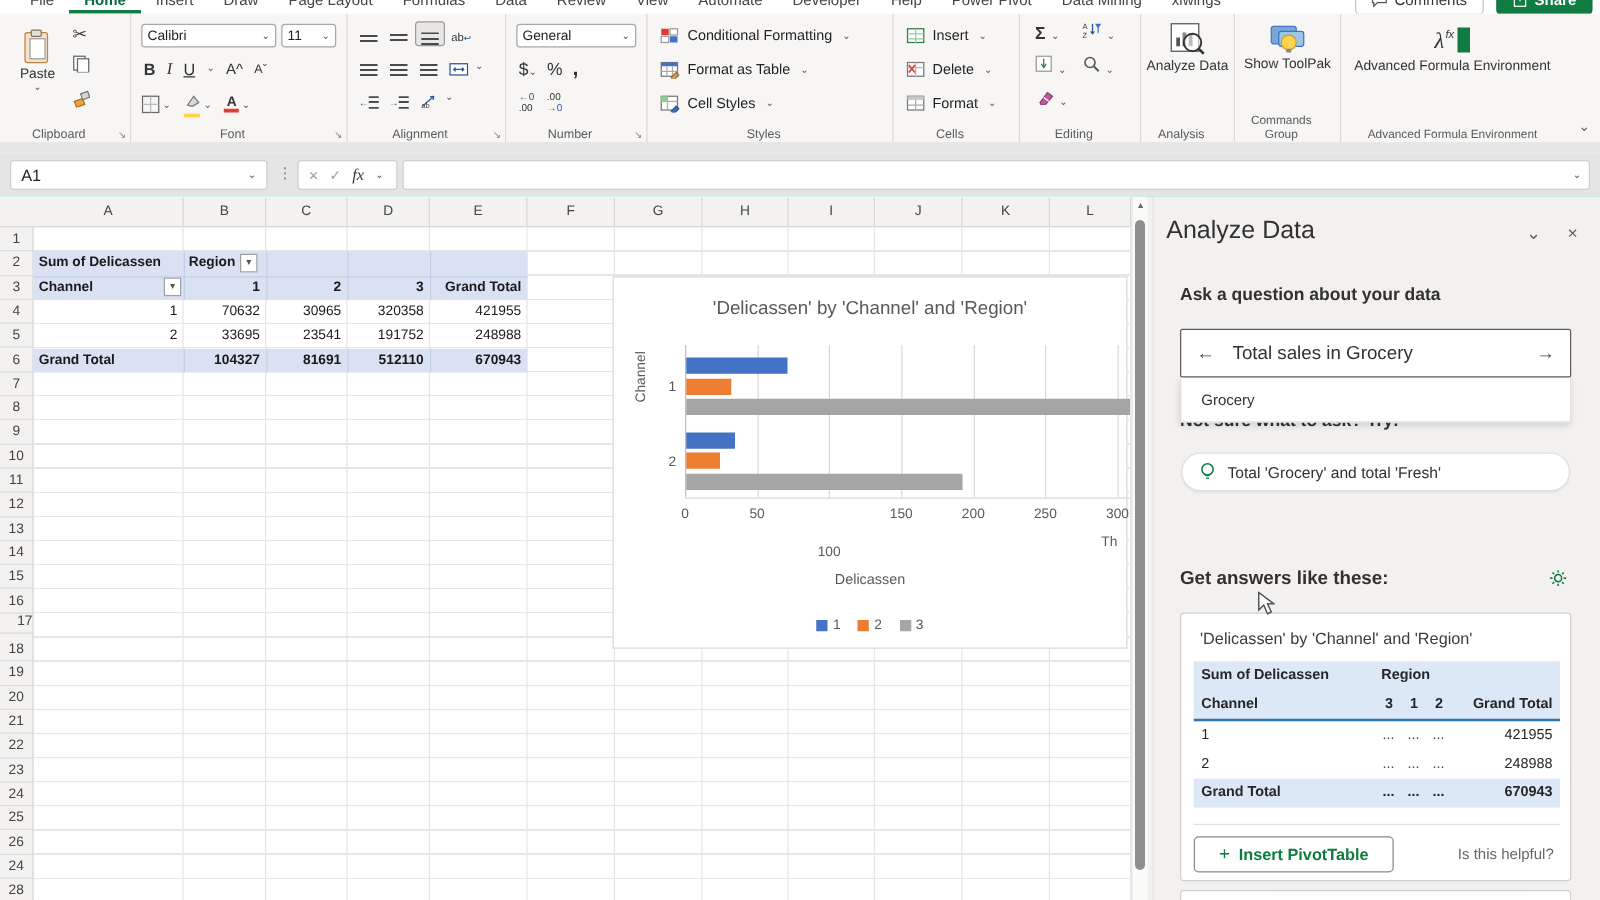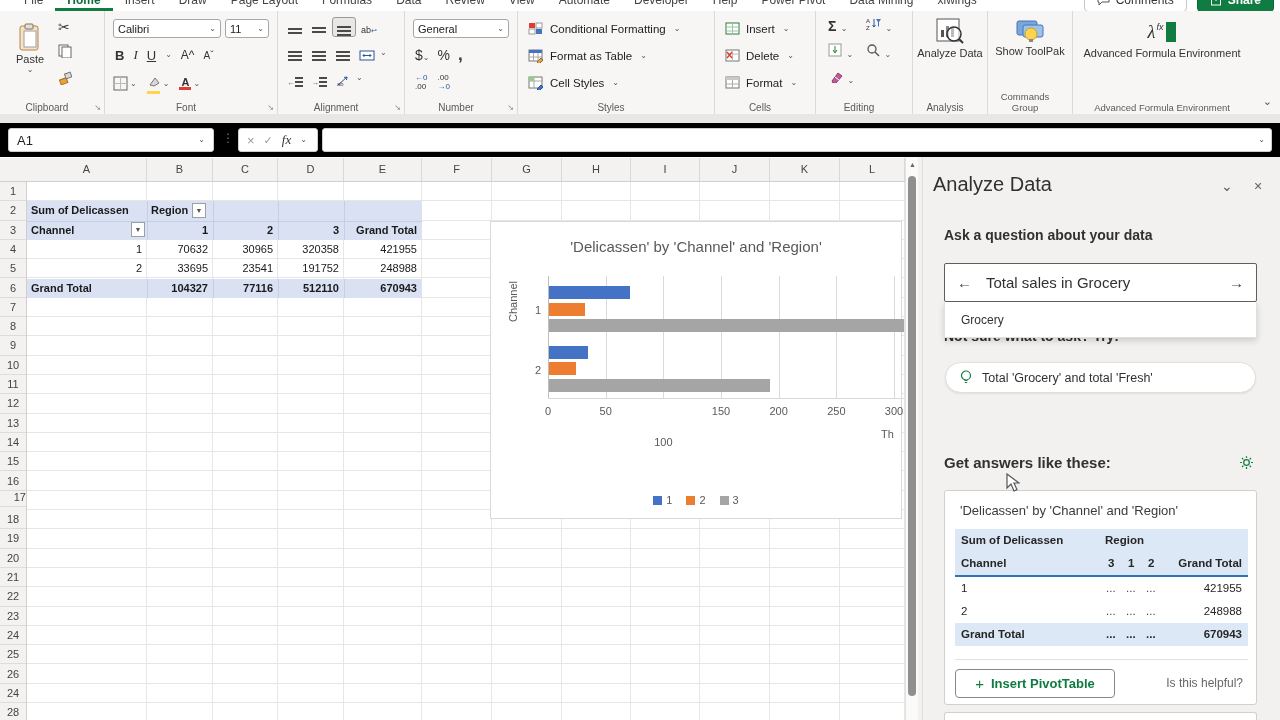--- a/index.html
+++ b/index.html
@@ -27,21 +27,21 @@
           font-size:11px;color:#333;text-align:center;line-height:13px;padding-top:6px;height:97px;box-sizing:border-box}
   .iconbtn{display:flex;align-items:center;gap:2px}
   .glyph{color:#3b3b3b}
   .lines{width:14px;height:10px;background:repeating-linear-gradient(to bottom,#4a4a4a 0 1.6px,transparent 1.6px 4.2px)}
   .lbox{width:22px;height:18px;display:flex;align-items:flex-end;justify-content:center;border-radius:3px}
   .lbox.sel{border:1px solid #9a9a9a;background:#e9e7e5}
   .stylerow{display:flex;align-items:center;gap:6px;font-size:11.5px;color:#222;height:27px}
   .srchev{font-size:8px;color:#555;margin-left:2px}
   
   .gapstrip{position:absolute;left:0;top:114px;width:1280px;height:9px;background:#e9e7e5}
-  .fbar{position:absolute;left:0;top:123px;width:1280px;height:34px;background:#000000;border-bottom:1px solid #14b8a6}
+  .fbar{position:absolute;left:0;top:123px;width:1280px;height:34px;background:#e5e5e5;border-bottom:1px solid #14b8a6}
   .namebox{position:absolute;left:8px;top:5px;width:206px;height:24px;background:#fff;border:1px solid #d0cecc;
            border-radius:3px;font-size:13px;color:#222;display:flex;align-items:center;justify-content:space-between;
            padding:0 8px;box-sizing:border-box}
   .fxbox{position:absolute;left:238px;top:5px;width:80px;height:24px;background:#fff;border:1px solid #d0cecc;
          border-radius:3px;display:flex;align-items:center;gap:9px;padding:0 8px;box-sizing:border-box;color:#9a9a9a}
   .finput{position:absolute;left:322px;top:5px;width:950px;height:24px;background:#fff;border:1px solid #d0cecc;
           border-radius:3px;box-sizing:border-box;display:flex;align-items:center;justify-content:flex-end;padding:0 6px}
   .vdots{position:absolute;left:222px;top:8px;color:#777;font-size:12px}
   
   .sheet{position:absolute;left:0;top:157px;width:905px;height:563px;background:#fff}
@@ -554,21 +554,21 @@
       <div class="cell r" style="left:317px;top:57.9px;width:78px">421955</div>
 
       <div class="cell r" style="left:0;top:77.2px;width:120px">2</div>
       <div class="cell r" style="left:120px;top:77.2px;width:66px">33695</div>
       <div class="cell r" style="left:186px;top:77.2px;width:65px">23541</div>
       <div class="cell r" style="left:251px;top:77.2px;width:66px">191752</div>
       <div class="cell r" style="left:317px;top:77.2px;width:78px">248988</div>
 
       <div class="cell b" style="left:4px;top:96.5px;width:114px">Grand Total</div>
       <div class="cell b r" style="left:120px;top:96.5px;width:66px">104327</div>
-      <div class="cell b r" style="left:186px;top:96.5px;width:65px">77116</div>
+      <div class="cell b r" style="left:186px;top:96.5px;width:65px">81691</div>
       <div class="cell b r" style="left:251px;top:96.5px;width:66px">512110</div>
       <div class="cell b r" style="left:317px;top:96.5px;width:78px">670943</div>
 
       <div class="chart">
         <div class="ctitle">'Delicassen' by 'Channel' and 'Region'</div>
         <div class="axisv"></div>
         <div class="axish"></div>
         <div class="plot">
             <div class="gline" style="left: 57.6667px;"></div>
             <div class="gline" style="left: 115.333px;"></div>
@@ -591,20 +591,21 @@
             <div class="ticklbl" style="left: 272.667px;">200</div>
             <div class="ticklbl" style="left: 330.333px;">250</div>
             <div class="ticklbl" style="left: 388px;">300</div>
           </div>
         <div>
             <div class="catlbl" style="left: 30px; top: 82px;">1</div>
             <div class="catlbl" style="left: 30px; top: 141.5px;">2</div>
           </div>
         <div class="ytitle">Channel</div>
         <div class="units">Th</div>
+        <div class="xtitle">Delicassen</div>
         <div class="legend">
             <span class="litem">
               <span class="lsq" style="background: rgb(68, 114, 196);"></span>
               <span>1</span>
             </span>
             <span class="litem">
               <span class="lsq" style="background: rgb(237, 125, 49);"></span>
               <span>2</span>
             </span>
             <span class="litem">

